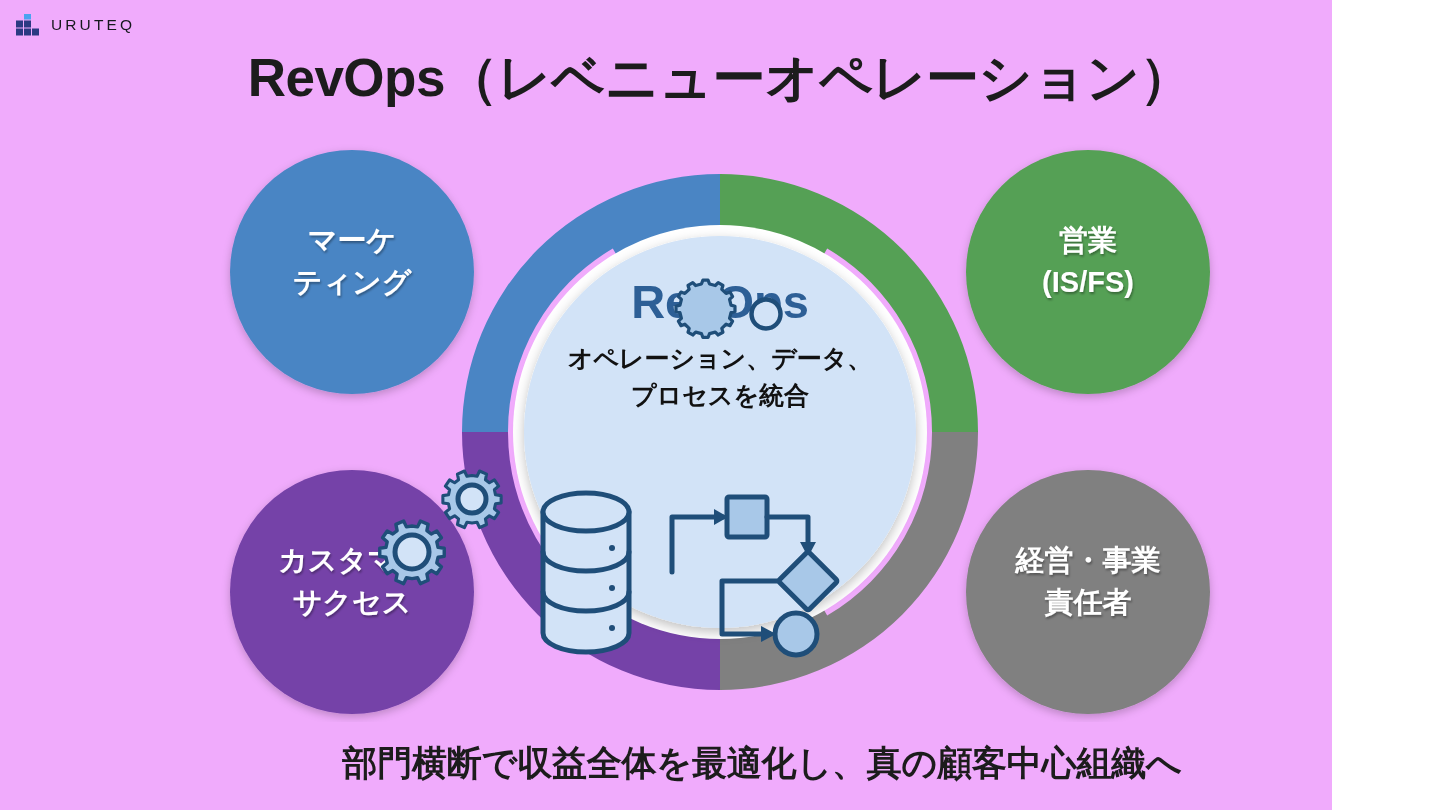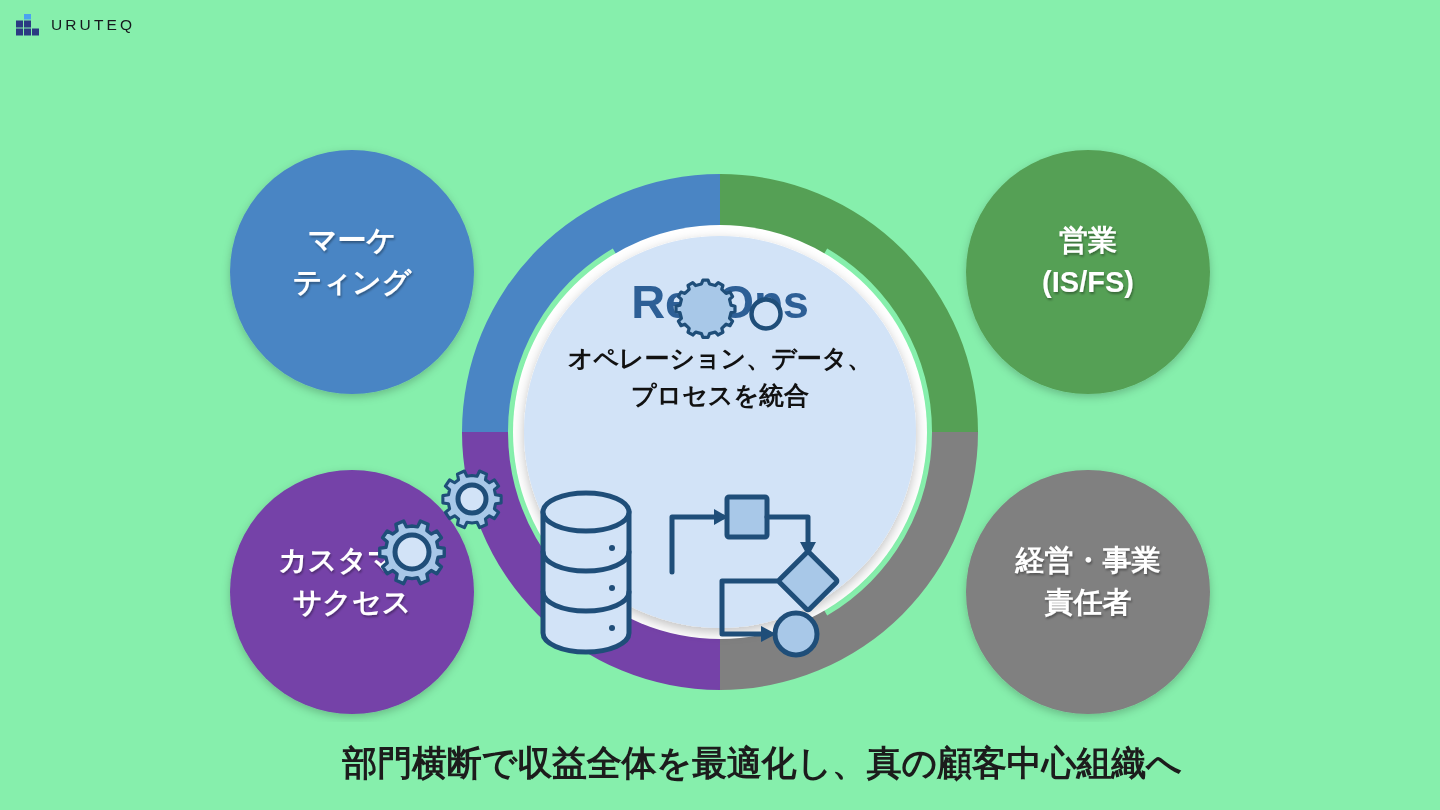--- a/index.html
+++ b/index.html
@@ -11,23 +11,23 @@
   body {
     width: 1440px;
     height: 810px;
     overflow: hidden;
     font-family: "Liberation Sans", "DejaVu Sans", sans-serif;
     position: relative;
   }
   .slide {
     position: absolute;
     left: 0; top: 0;
-    width: 1440px;
+    width: 1332px;
     height: 810px;
-    background: #86efac;
+    background: #f0abfc;
   }
 
   
   .logo {
     position: absolute;
     left: 16px;
     top: 11px;
     display: flex;
     align-items: center;
     gap: 9px;
@@ -121,20 +121,21 @@
       <rect x="0" y="14.5" width="7" height="7" fill="#2b3a82"></rect>
       <rect x="8" y="14.5" width="7" height="7" fill="#2b3a82"></rect>
       <rect x="16" y="14.5" width="7" height="7" fill="#2b3a82"></rect>
       <rect x="0" y="6.5" width="7" height="7" fill="#2b3a82"></rect>
       <rect x="8" y="6.5" width="7" height="7" fill="#2b3a82"></rect>
       <rect x="8" y="0" width="7" height="5.5" fill="#4aa3f0"></rect>
     </svg>
     <span class="logo-text">URUTEQ</span>
   </div>
 
+  <div class="title">RevOps（レベニューオペレーション）</div>
 
   <div class="diagram">
     <svg viewBox="0 0 1040 600" xmlns="http://www.w3.org/2000/svg">
       <defs>
         <filter id="softshadow" x="-30%" y="-30%" width="160%" height="160%">
           <feDropShadow dx="0" dy="3" stdDeviation="4" flood-color="#000000" flood-opacity="0.22"></feDropShadow>
         </filter>
         <filter id="textshadow" x="-30%" y="-30%" width="160%" height="160%">
           <feDropShadow dx="1" dy="2" stdDeviation="1.2" flood-color="#000000" flood-opacity="0.35"></feDropShadow>
         </filter>

